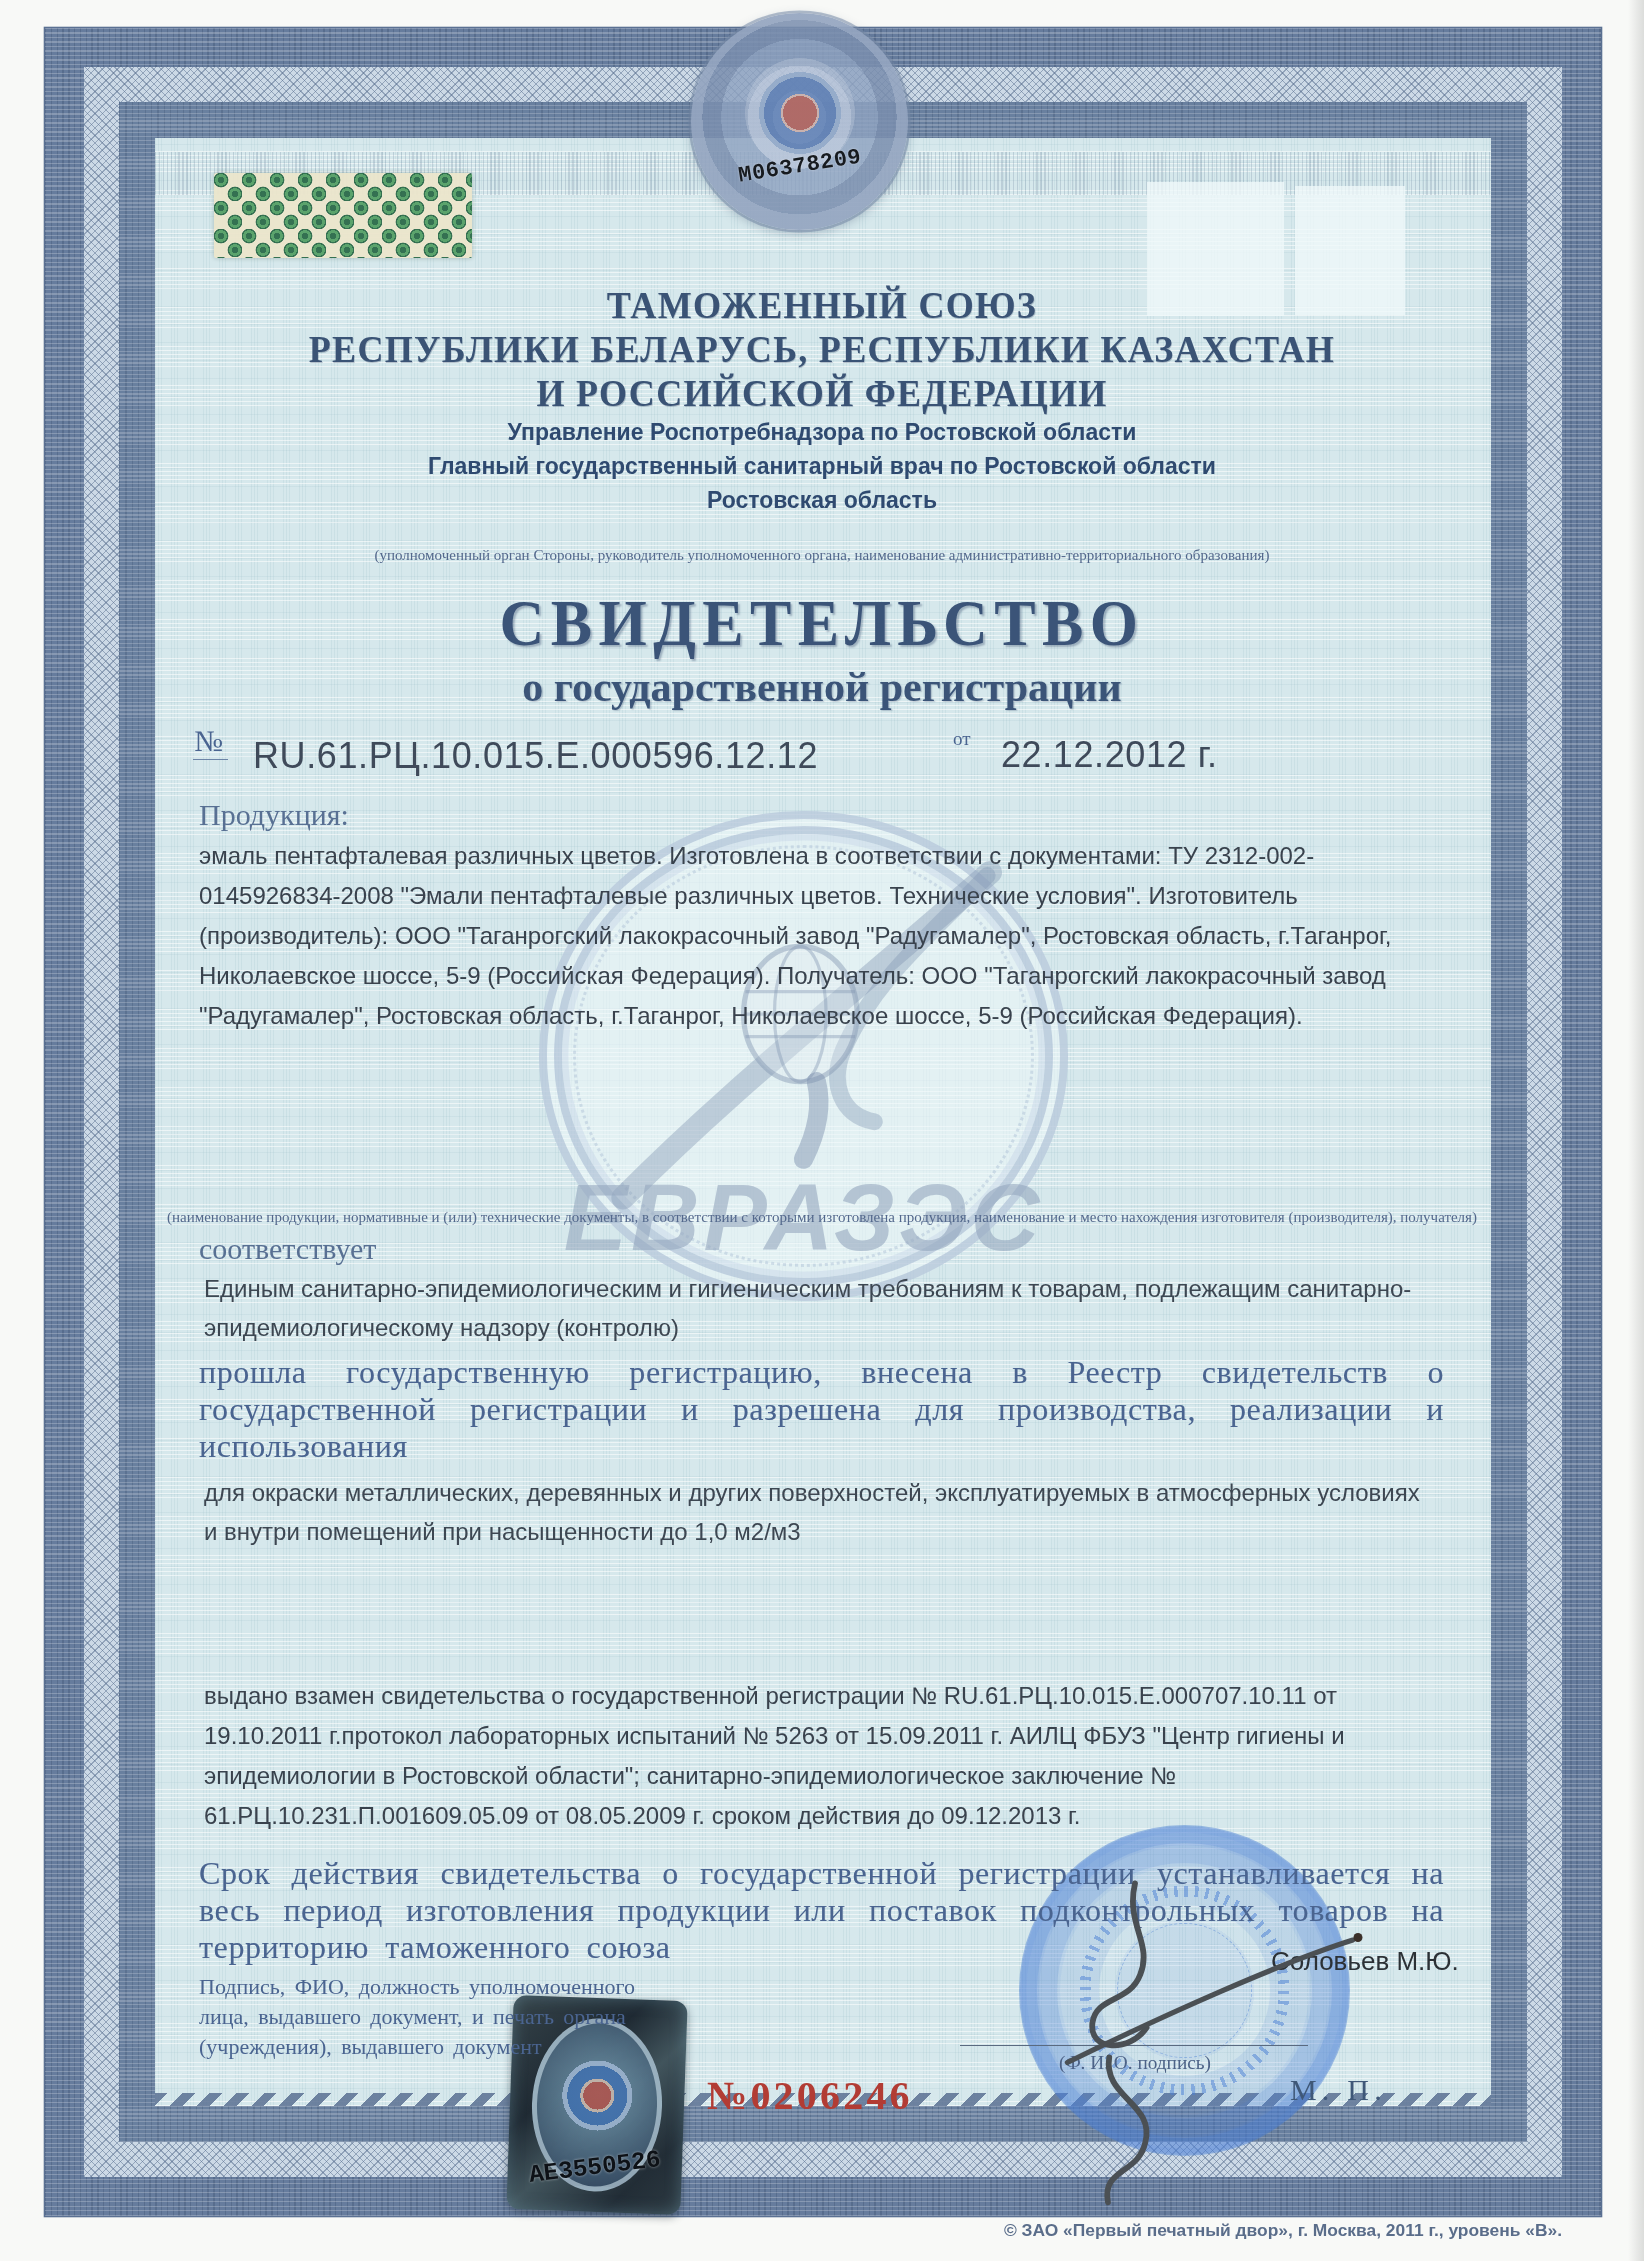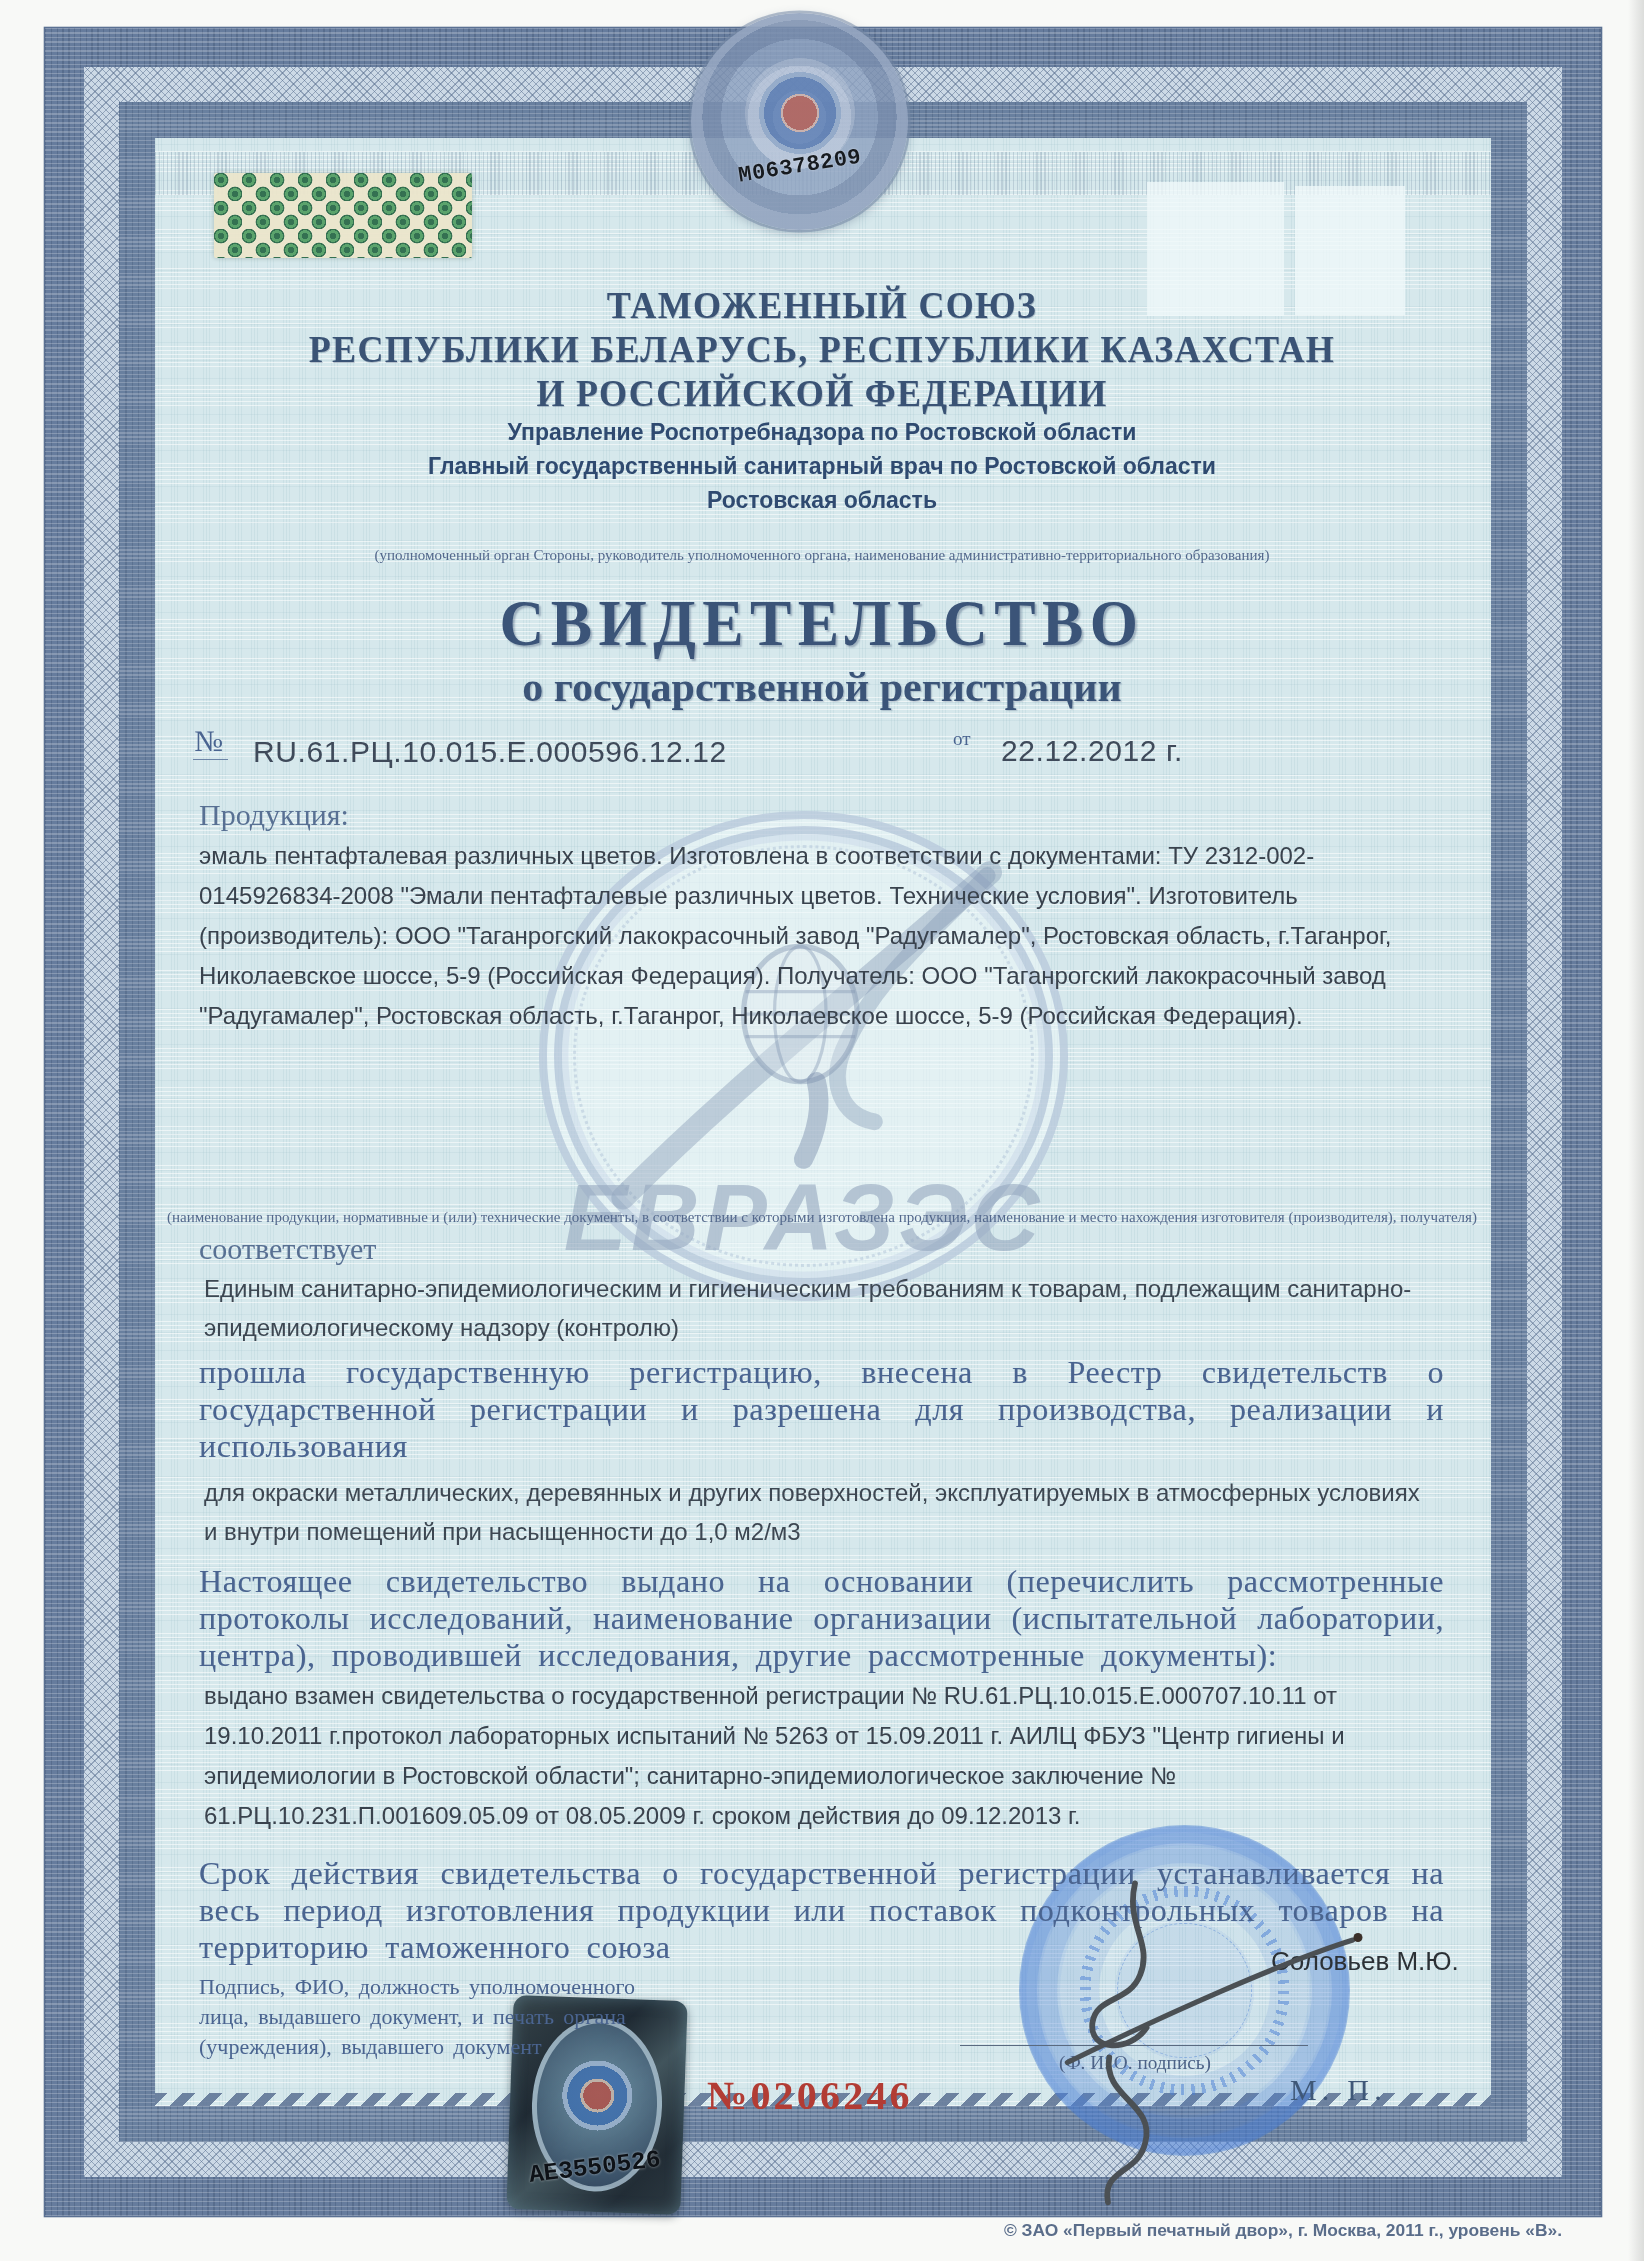--- a/index.html
+++ b/index.html
@@ -95,21 +95,21 @@
   .t{position:absolute;z-index:5;}
   .center{left:161px;width:1322px;text-align:center;}
   .u-line{font-weight:bold;font-size:36px;line-height:40px;color:#3a5375;letter-spacing:1.3px;
     transform:scaleY(1.08);text-shadow:0.6px 0.6px 0.6px rgba(60,80,110,.30);}
   .auth{font-family:"Liberation Sans",sans-serif;font-weight:600;font-size:23px;color:#2f4a70;}
   .small-cap{font-size:15px;color:#53688c;}
   .title{font-weight:bold;font-size:62px;letter-spacing:6.4px;color:#3b5478;transform:scaleY(1.06);
     text-shadow:1.9px 1.9px 1.9px rgba(70,90,120,.40);}
   .subtitle{font-weight:bold;font-size:42px;color:#3b5478;text-shadow:1.3px 1.3px 1.3px rgba(70,90,120,.30);}
   .no-label{font-size:30px;color:#4a6490;border-bottom:1.9px solid rgba(74,100,144,.75);padding:0 5.2px 1.3px 1.3px;}
-  .no-value{font-family:"Liberation Sans",sans-serif;font-size:30px;color:#3f4a5a;letter-spacing:0.6px;}
+  .no-value{font-family:"Liberation Sans",sans-serif;font-size:36px;color:#3f4a5a;letter-spacing:0.6px;}
   .of-label{font-size:19px;color:#4a6490;}
   .label-serif{font-size:30px;color:#587093;}
   .sans-p{font-family:"Liberation Sans",sans-serif;font-size:24px;line-height:40px;color:#39424d;}
   .sans-p2{font-family:"Liberation Sans",sans-serif;font-size:24px;line-height:39px;color:#3d4752;}
   .serif-p{font-size:32px;line-height:37px;color:#4a6490;text-align:justify;word-spacing:7.7px;
     letter-spacing:0.6px;text-shadow:0.3px 0.3px 0 rgba(74,100,144,.25);font-family:Liberation Serif, serif;}
   .sig-label{font-size:22px;line-height:30px;color:#4a6490;word-spacing:3.9px;}
   .red-num{font-weight:bold;font-size:40px;color:#b23c34;letter-spacing:3.2px;z-index:5;}
   .name{font-family:"Liberation Sans",sans-serif;font-size:26px;color:#2c3136;z-index:6;}
   .sig-line{position:absolute;left:960px;top:2045px;width:348px;border-top:1.9px solid #5a6a80;z-index:5;}
@@ -176,21 +176,20 @@
 
   <div class="t label-serif" style="left:199px;top:798px">Продукция:</div>
   <div class="t sans-p" style="left:199px;top:836px;width:1245px">эмаль пентафталевая различных цветов. Изготовлена в соответствии с документами: ТУ 2312-002-0145926834-2008 "Эмали пентафталевые различных цветов. Технические условия". Изготовитель (производитель): ООО "Таганрогский лакокрасочный завод "Радугамалер", Ростовская область, г.Таганрог, Николаевское шоссе, 5-9 (Российская Федерация). Получатель: ООО "Таганрогский лакокрасочный завод "Радугамалер", Ростовская область, г.Таганрог, Николаевское шоссе, 5-9 (Российская Федерация).</div>
   <div class="t center small-cap" style="top:1209px">(наименование продукции, нормативные и (или) технические документы, в соответствии с которыми изготовлена продукция, наименование и место нахождения изготовителя (производителя), получателя)</div>
 
   <div class="t label-serif" style="left:199px;top:1232px">соответствует</div>
   <div class="t sans-p2" style="left:204px;top:1269px;width:1225px">Единым санитарно-эпидемиологическим и гигиеническим требованиям к товарам, подлежащим санитарно-эпидемиологическому надзору (контролю)</div>
 
   <div class="t serif-p" style="left:199px;top:1354px;width:1245px">прошла государственную регистрацию, внесена в Реестр свидетельств о государственной регистрации и разрешена для производства, реализации и использования</div>
   <div class="t sans-p2" style="left:204px;top:1473px;width:1225px">для окраски металлических, деревянных и других поверхностей, эксплуатируемых в атмосферных условиях и внутри помещений при насыщенности до 1,0 м2/м3</div>
-  <div class="t serif-p" style="left:199px;top:1563px;width:1245px">Настоящее свидетельство выдано на основании (перечислить рассмотренные протоколы исследований, наименование организации (испытательной лаборатории, центра), проводившей исследования, другие рассмотренные документы):</div>
   <div class="t sans-p" style="left:204px;top:1676px;width:1245px">выдано взамен свидетельства о государственной регистрации № RU.61.РЦ.10.015.Е.000707.10.11 от 19.10.2011 г.протокол лабораторных испытаний № 5263 от 15.09.2011 г. АИЛЦ ФБУЗ "Центр гигиены и эпидемиологии в Ростовской области"; санитарно-эпидемиологическое заключение № 61.РЦ.10.231.П.001609.05.09 от 08.05.2009 г. сроком действия до 09.12.2013 г.</div>
   <div class="t serif-p" style="left:199px;top:1855px;width:1245px">Срок действия свидетельства о государственной регистрации устанавливается на весь период изготовления продукции или поставок подконтрольных товаров на территорию таможенного союза</div>
 
   <div class="t sig-label" style="left:199px;top:1972px;width:439px">Подпись, ФИО, должность уполномоченного лица, выдавшего документ, и печать органа (учреждения), выдавшего документ</div>
 
   <div class="sticker">
     <div class="sticker-oval">
       <div class="sticker-core"></div>
     </div>
     <div class="sticker-num">АЕ3550526</div>

